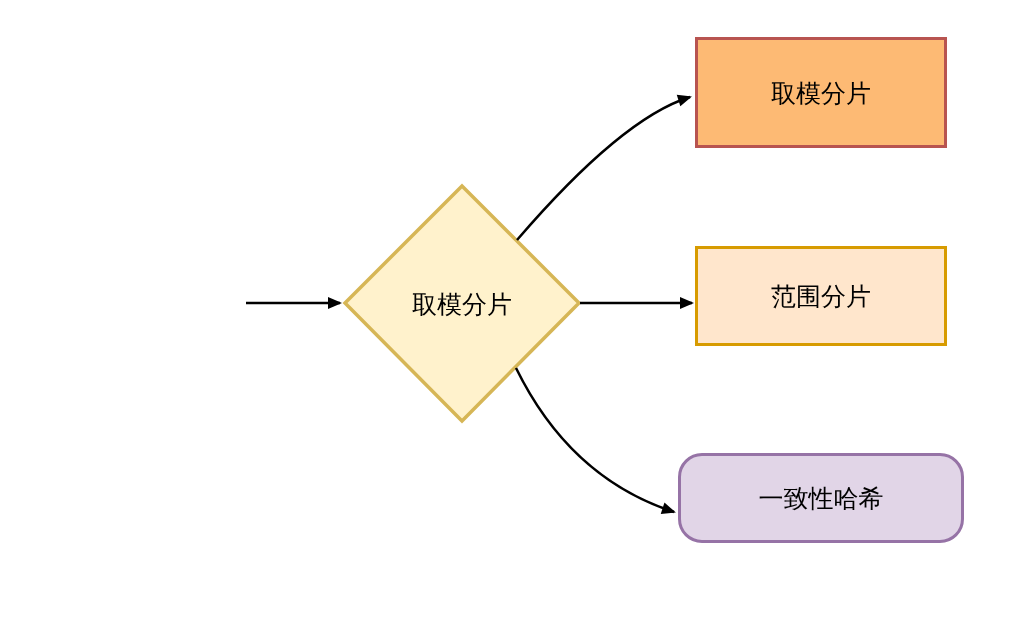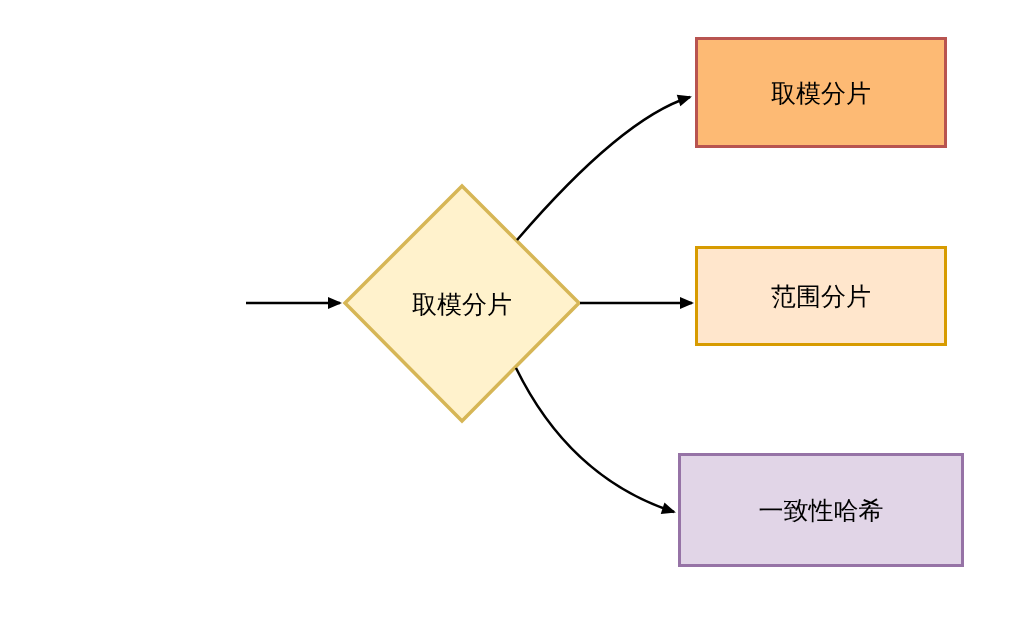--- a/index.html
+++ b/index.html
@@ -49,22 +49,22 @@
   }
   .node-modulo {
     left: 695px; top: 37px;   width: 252px; height: 111px;
     background: #fdba74; border-color: #B85450;
   }
   .node-range {
     left: 695px; top: 246px;  width: 252px; height: 100px;
     background: #FFE6CC; border-color: #D79B00;
   }
   .node-hash {
-    left: 678px; top: 453px;  width: 286px; height: 114px;
-    background: #E1D5E7; border-color: #9673A6;
+    left: 678px; top: 453px;  width: 286px; height: 90px;
+    background: #E1D5E7; border-color: #9673A6; border-radius: 24px;
   }
   .diamond-label {
     position: absolute;
     left: 344px; top: 185px; width: 236px; height: 238px;
     display: flex;
     align-items: center;
     justify-content: center;
     color: #000000;
     font-size: 25px;
     pointer-events: none;

